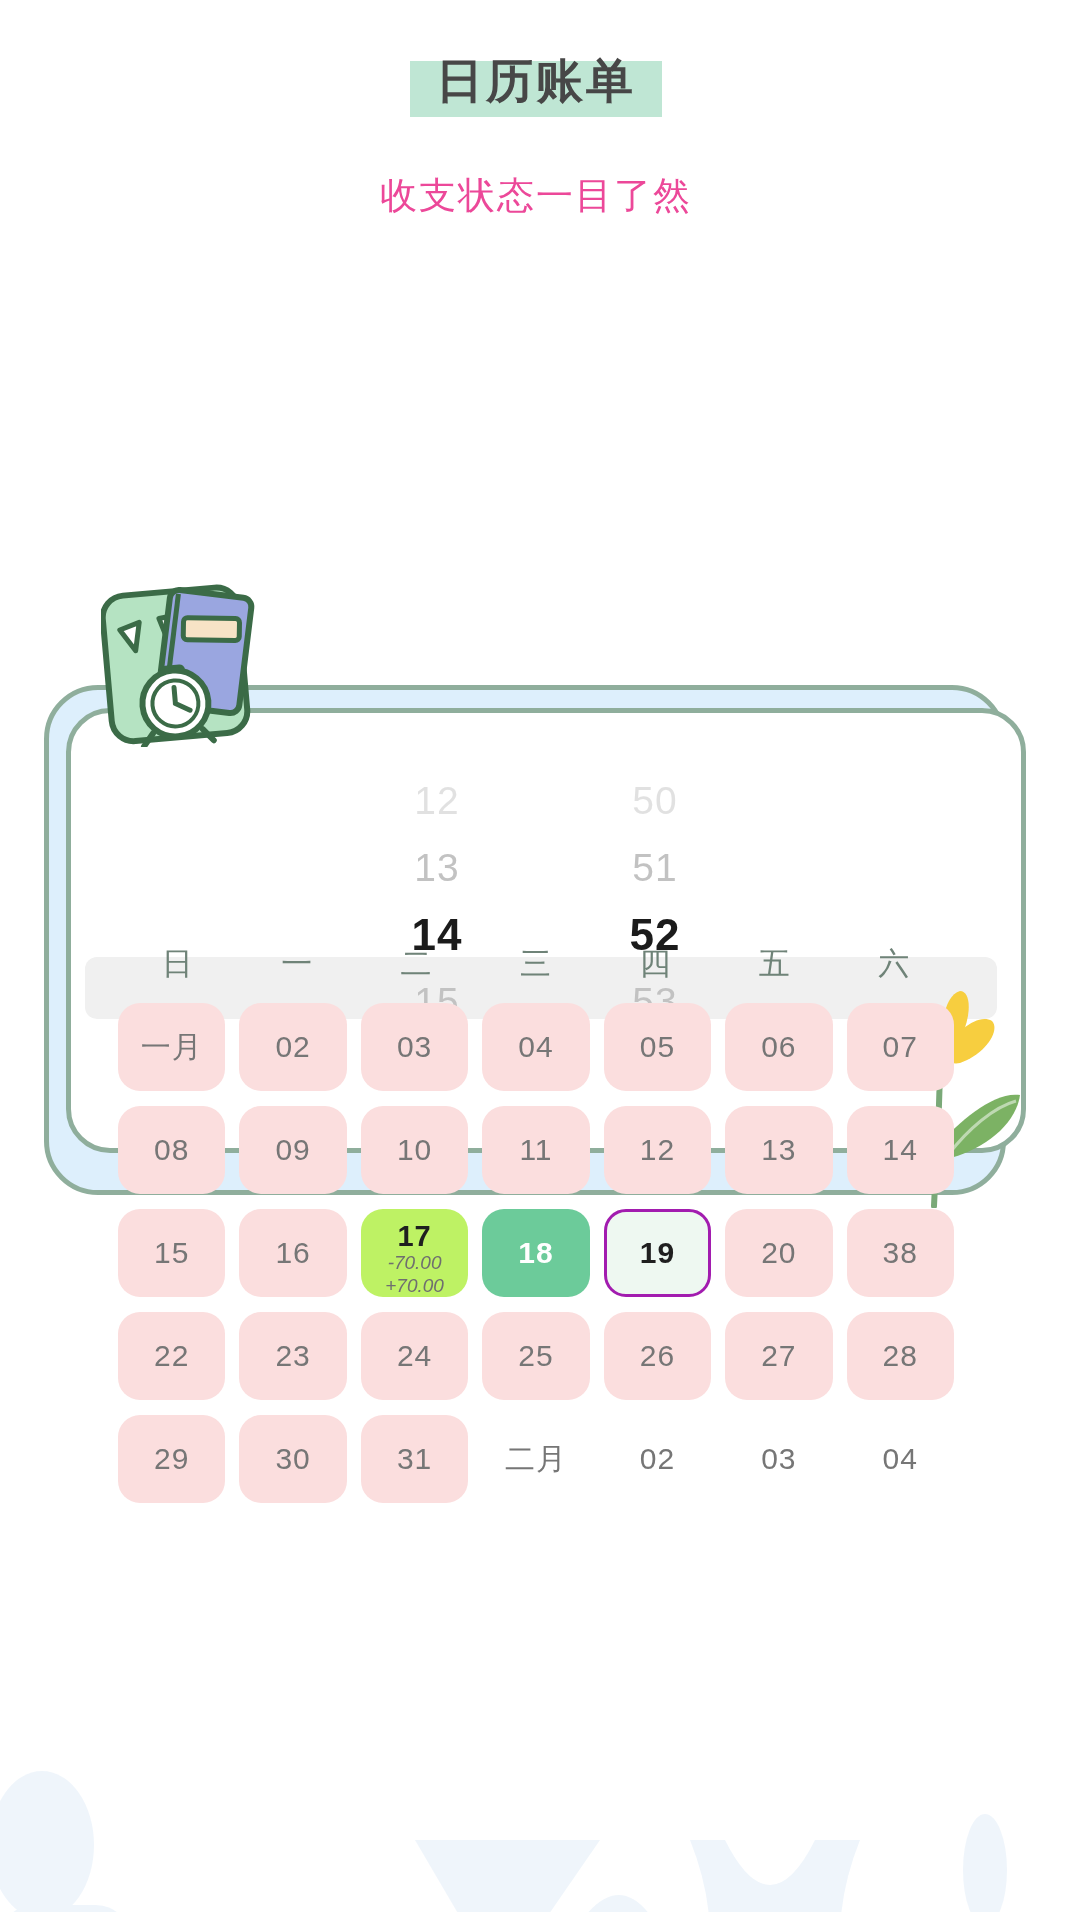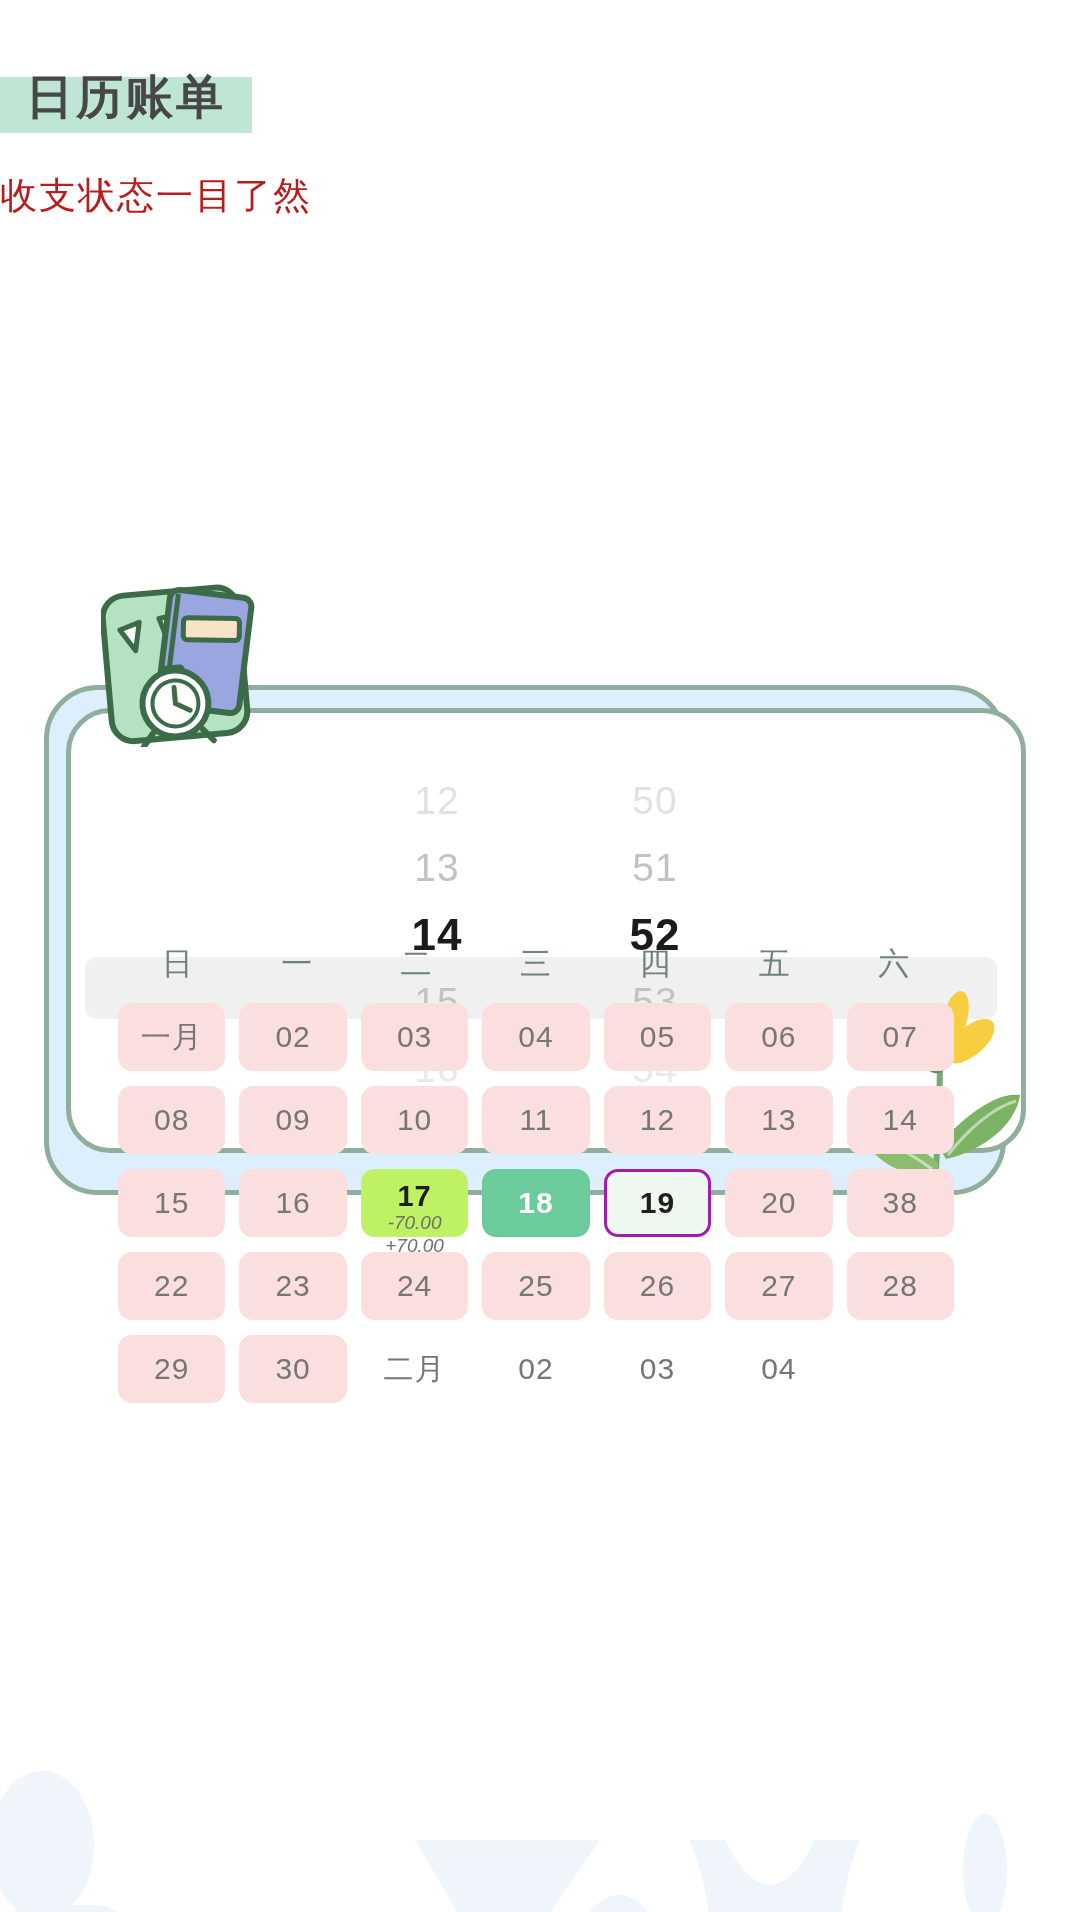--- a/index.html
+++ b/index.html
@@ -22,21 +22,22 @@
     left: 0; top: 0;
     width: 1072px; height: 1912px;
     pointer-events: none;
     z-index: 0;
   }
 
   
   .header {
     position: relative;
     z-index: 3;
-    padding-top: 68px;
+    text-align: center;
+    padding-top: 52px;
   }
   .title-wrap {
     display: inline-block;
     position: relative;
     padding: 0 26px;
   }
   .title-band {
     position: absolute;
     left: 0;
     right: 0;
@@ -48,23 +49,23 @@
   .page-title {
     position: relative;
     z-index: 1;
     font-size: 47px;
     font-weight: bold;
     color: #474747;
     letter-spacing: 3px;
     line-height: 1.25;
   }
   .subtitle {
-    margin-top: 44px;
+    margin-top: 60px;
     font-size: 37px;
-    color: #b91c1c;
+    color: #ec4899;
     letter-spacing: 2px;
     font-weight: 400;
   }
 
   
   .hero {
     position: relative;
     z-index: 2;
     margin: 52px auto 0;
     width: 1072px;
@@ -214,22 +215,22 @@
     color: #6f8378;
     letter-spacing: 1px;
   }
   .cal-grid {
     display: grid;
     grid-template-columns: repeat(7, 1fr);
     row-gap: 15px;
     column-gap: 14px;
   }
   .cell {
-    height: 68px;
-    border-radius: 14px;
+    height: 88px;
+    border-radius: 22px;
     display: flex;
     flex-direction: column;
     align-items: center;
     justify-content: center;
     font-size: 30px;
     color: #767676;
     letter-spacing: 1px;
     border: 3px solid transparent;
   }
   .cell.pink    { background: #fbdede; }
@@ -449,20 +450,23 @@
       </div>
       <div class="cell pink">
         <div class="daynum">28</div>
       </div>
       <div class="cell pink">
         <div class="daynum">29</div>
       </div>
       <div class="cell pink">
         <div class="daynum">30</div>
       </div>
+      <div class="cell pink">
+        <div class="daynum">31</div>
+      </div>
       <div class="cell blank">
         <div class="daynum">二月</div>
       </div>
       <div class="cell blank">
         <div class="daynum">02</div>
       </div>
       <div class="cell blank">
         <div class="daynum">03</div>
       </div>
       <div class="cell blank">

